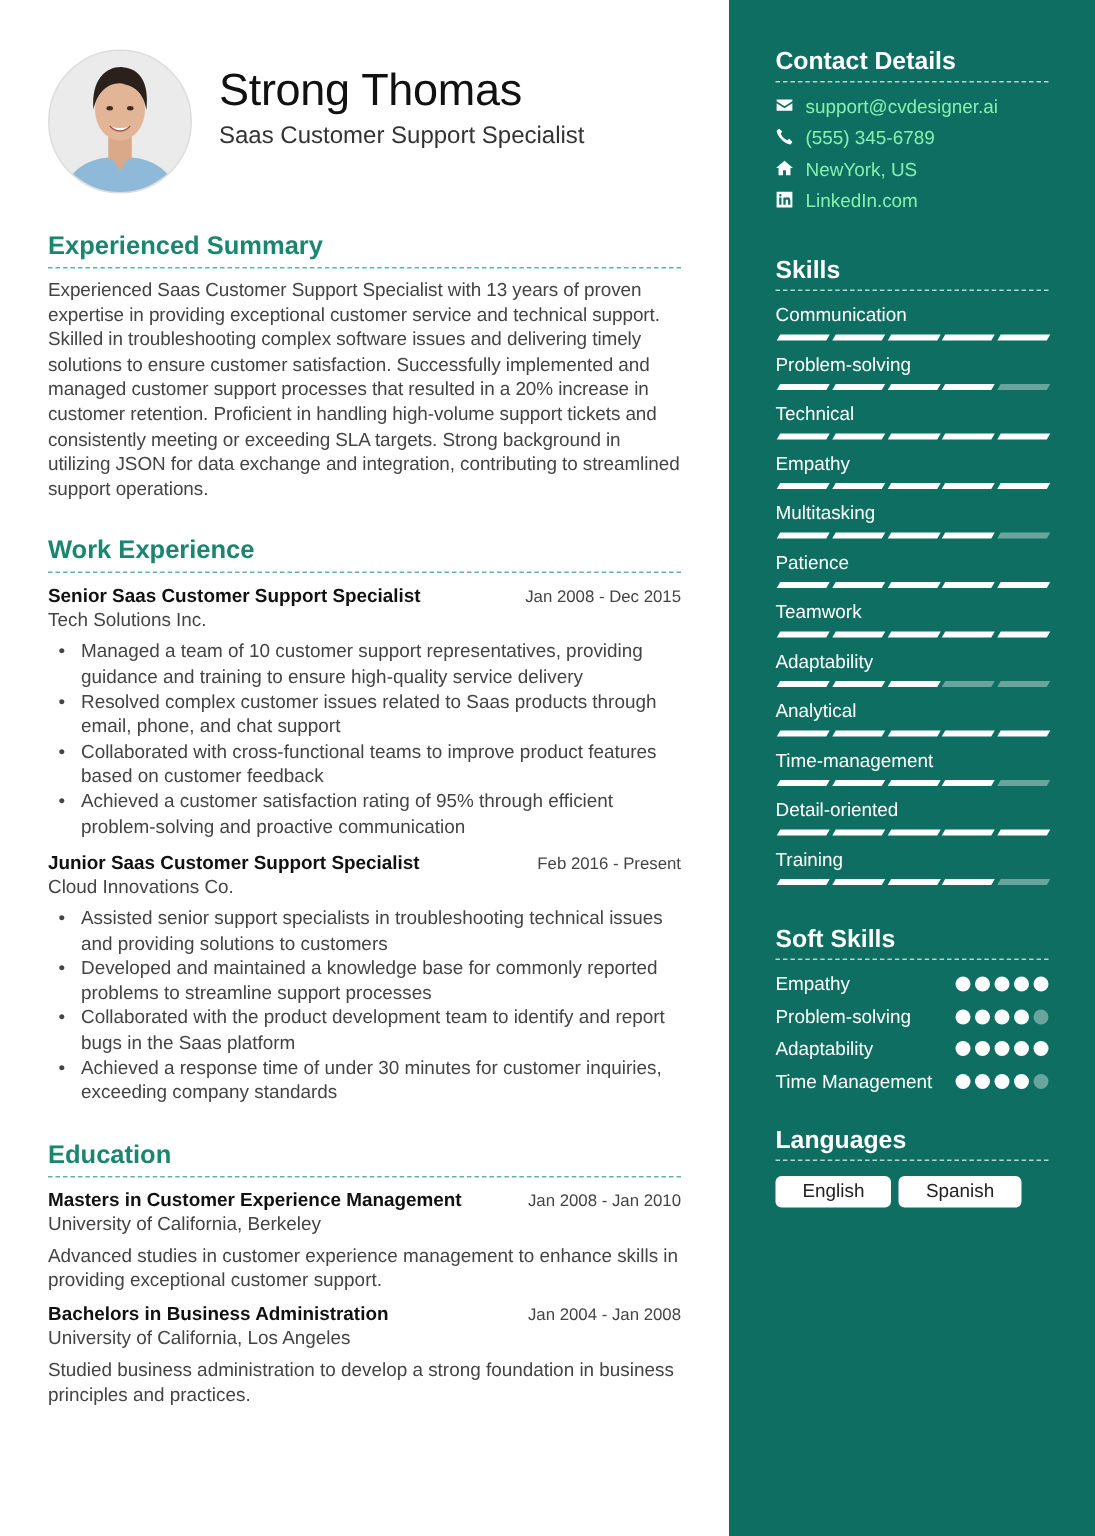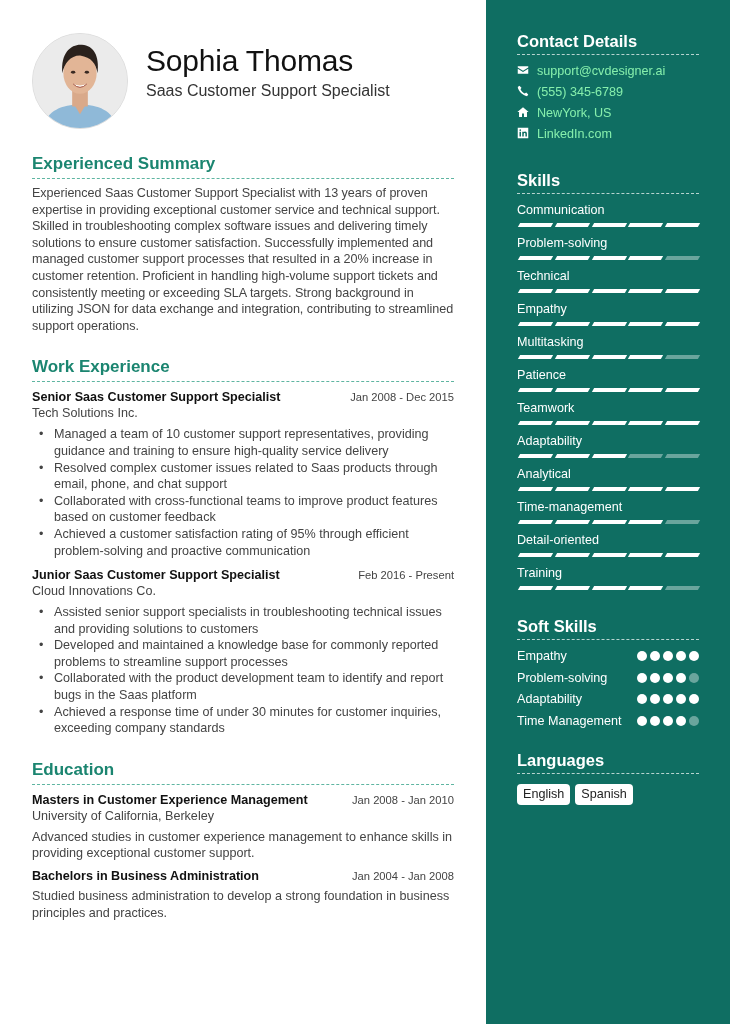--- a/index.html
+++ b/index.html
@@ -54,21 +54,21 @@
   .s-soft { margin-top: 26px; }
   .soft-list { margin-top: 8px; }
   .soft-item { display: flex; justify-content: space-between; align-items: flex-start; margin-bottom: 5px; }
   .soft-name { font-size: 12.6px; color: #fff; line-height: 16.5px; width: 110px; }
   .dots { display: flex; gap: 3px; margin-top: 3px; }
   .dot { width: 10px; height: 10px; border-radius: 50%; background: #fff; }
   .dot.off { background: rgba(255,255,255,0.38); }
 
   .s-lang { margin-top: 21px; }
   .lang-list { display: flex; gap: 5px; margin-top: 10px; }
-  .lang { background: #fff; color: #222; font-size: 12.6px; padding: 3px 6px; border-radius: 4px; line-height: 15px; }
+  .lang { background: #fff; color: #222; font-size: 12.6px; padding: 3px 18px; border-radius: 4px; line-height: 15px; }
 </style>
 </head>
 <body>
 
 <div class="page">
 
   <div class="main">
 
     <div class="header">
       <div class="photo">
@@ -79,21 +79,21 @@
           <path d="M42 72 L48 82 L54 72 Z" fill="#d9a98a"></path>
           <ellipse cx="48" cy="40" rx="17" ry="21" fill="#e2b596"></ellipse>
           <path d="M30 40 C28 18 40 10 50 11 C62 12 68 22 66 40 C64 30 60 24 48 22 C38 22 32 30 30 40 Z" fill="#2a211c"></path>
           <ellipse cx="41" cy="39" rx="2.2" ry="1.5" fill="#3a2a22"></ellipse>
           <ellipse cx="55" cy="39" rx="2.2" ry="1.5" fill="#3a2a22"></ellipse>
           <path d="M41 51 Q48 57 55 51 Q48 54 41 51 Z" fill="#fff"></path>
           <path d="M41 51 Q48 58 55 51" stroke="#a4584a" stroke-width="1" fill="none"></path>
         </svg>
       </div>
       <div class="head-text">
-        <div class="name">Sophia Thomas</div>
+        <div class="name">Strong Thomas</div>
         <div class="title">Saas Customer Support Specialist</div>
       </div>
     </div>
 
     <div class="sec-summary">
       <div class="section-title">Experienced Summary</div>
       <p class="summary-text">Experienced Saas Customer Support Specialist with 13 years of proven expertise in providing exceptional customer service and technical support. Skilled in troubleshooting complex software issues and delivering timely solutions to ensure customer satisfaction. Successfully implemented and managed customer support processes that resulted in a 20% increase in customer retention. Proficient in handling high-volume support tickets and consistently meeting or exceeding SLA targets. Strong background in utilizing JSON for data exchange and integration, contributing to streamlined support operations.</p>
     </div>
 
     <div class="sec-work">
@@ -138,20 +138,21 @@
         </div>
         <div class="entry-org">University of California, Berkeley</div>
         <p class="entry-desc">Advanced studies in customer experience management to enhance skills in providing exceptional customer support.</p>
       </div>
 
       <div class="entry" style="margin-top:7px">
         <div class="entry-head">
           <span class="entry-role">Bachelors in Business Administration</span>
           <span class="entry-date">Jan 2004 - Jan 2008</span>
         </div>
+        <div class="entry-org">University of California, Los Angeles</div>
         <p class="entry-desc">Studied business administration to develop a strong foundation in business principles and practices.</p>
       </div>
     </div>
   </div>
 
   <div class="side">
 
     <div class="s-contact">
       <div class="s-title">Contact Details</div>
       <div class="contact-list">

